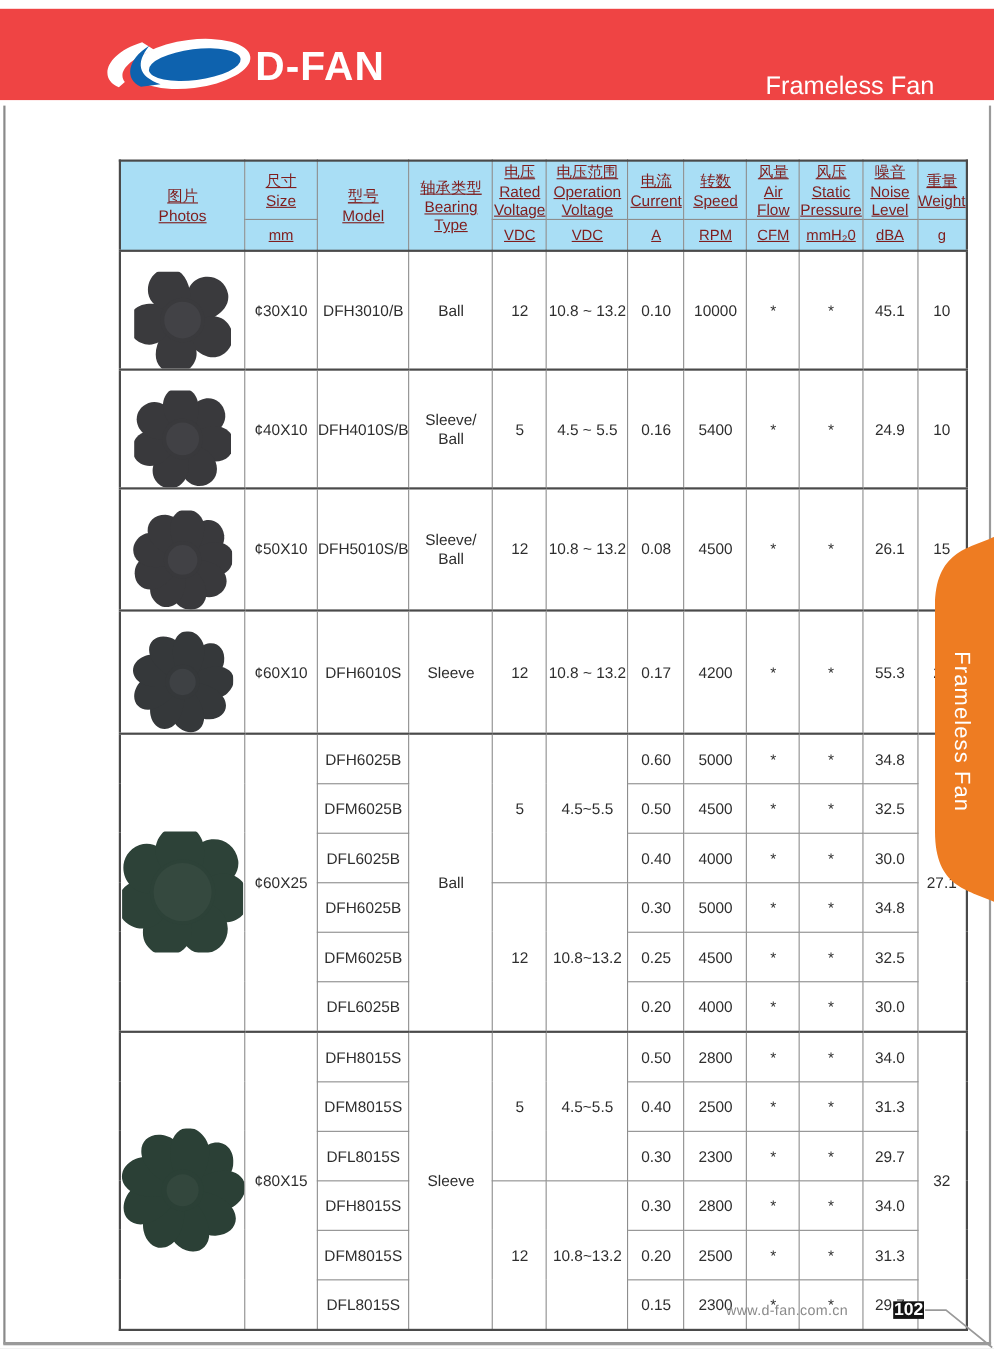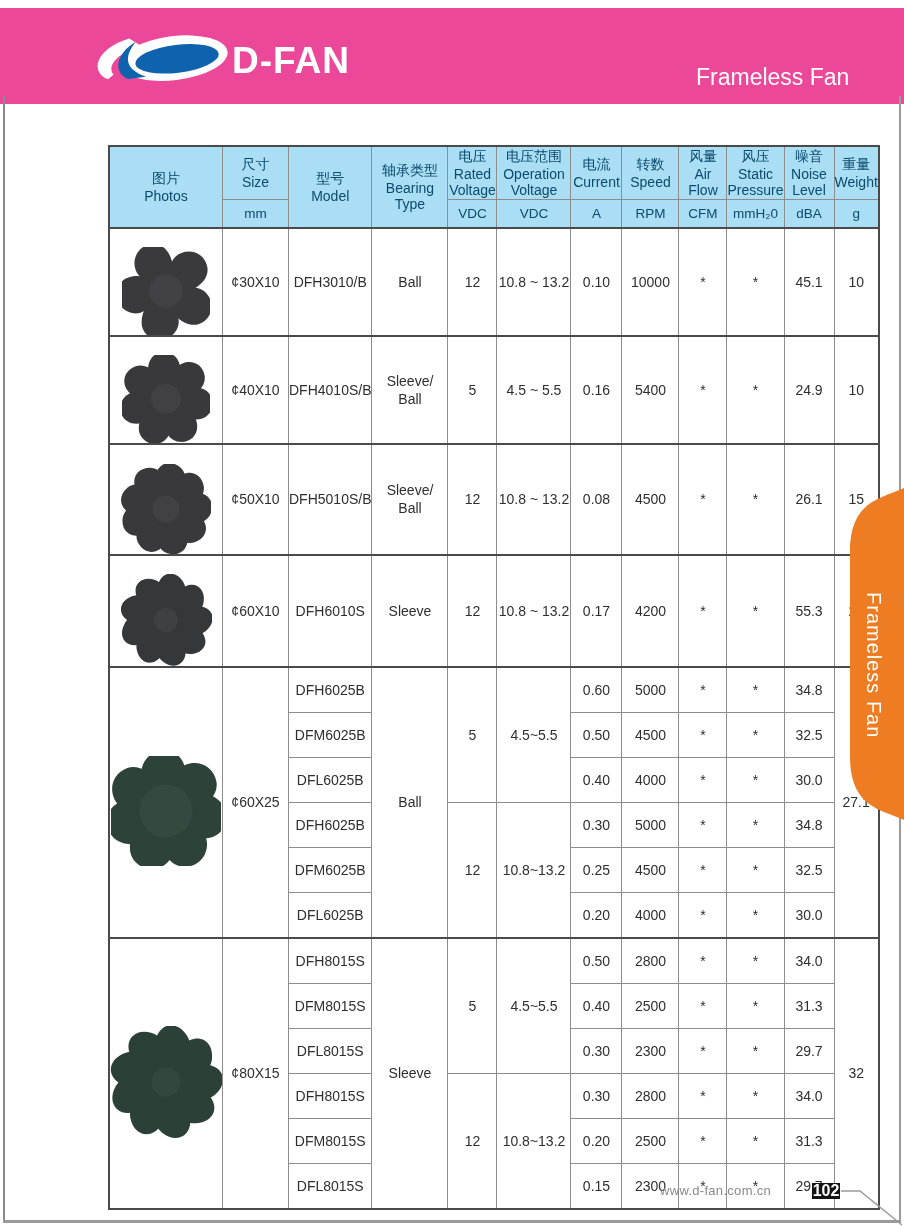--- a/index.html
+++ b/index.html
@@ -1,34 +1,34 @@
 <!DOCTYPE html>
 <html><head>
 <meta charset="utf-8">
 <style>
   html,body{margin:0;padding:0;background:#e8e8e8;}
   .page{
     position:relative;width:904px;height:1226px;background:#ffffff;overflow:hidden;
     font-family:"Liberation Sans","DejaVu Sans",sans-serif;
   }
   
-  .band{position:absolute;left:0;top:8px;width:904px;height:96px;background:#ec4899;}
+  .band{position:absolute;left:0;top:8px;width:904px;height:83px;background:#ef4444;}
   .logo{position:absolute;left:92px;top:20px;width:150px;height:62px;}
   .logoText{position:absolute;left:232px;top:32px;font-size:37px;font-weight:bold;color:#fff;letter-spacing:1px;}
   .titleZh{position:absolute;left:516px;top:24px;font-size:43px;color:#fff;letter-spacing:2px;}
   .titleEn{position:absolute;left:696px;top:56px;font-size:23px;color:#fff;}
   
   .frameL{position:absolute;left:3px;top:96px;width:2px;height:1126px;background:#8a8a8a;}
   .frameR{position:absolute;left:899px;top:96px;width:2px;height:1126px;background:#9a9a9a;}
   .frameB{position:absolute;left:3px;top:1220px;width:898px;height:3px;background:#9a9a9a;}
   
   table.spec{position:absolute;left:108px;top:145px;border-collapse:collapse;table-layout:fixed;
              border:2px solid #4a4a4a;}
   .spec th,.spec td{border:1px solid #8d8d8d;padding:0;text-align:center;vertical-align:middle;}
-  .spec thead th{background:#a9def5;font-weight:normal;color:#0c4a6e;}
+  .spec thead th{background:#a9def5;font-weight:normal;color:#7f1d1d;text-decoration:underline;}
   .spec thead{border-bottom:2px solid #4a4a4a;}
   tr.h1 th{height:52px;}
   tr.h2 th{height:27px;font-size:13.5px;}
   .zh{font-size:14px;line-height:1.2;}
   .en{font-size:14px;line-height:1.15;margin-top:2px;white-space:pre-line;}
   .spec tbody td{font-size:14px;color:#2e2e2e;white-space:pre-line;line-height:1.3;}
   tr.big td{height:89px;}
   tr.g td{height:44px;}
   tr.sec td{border-top:2px solid #4a4a4a;}
   td.p svg{display:block;margin:0 auto;}

